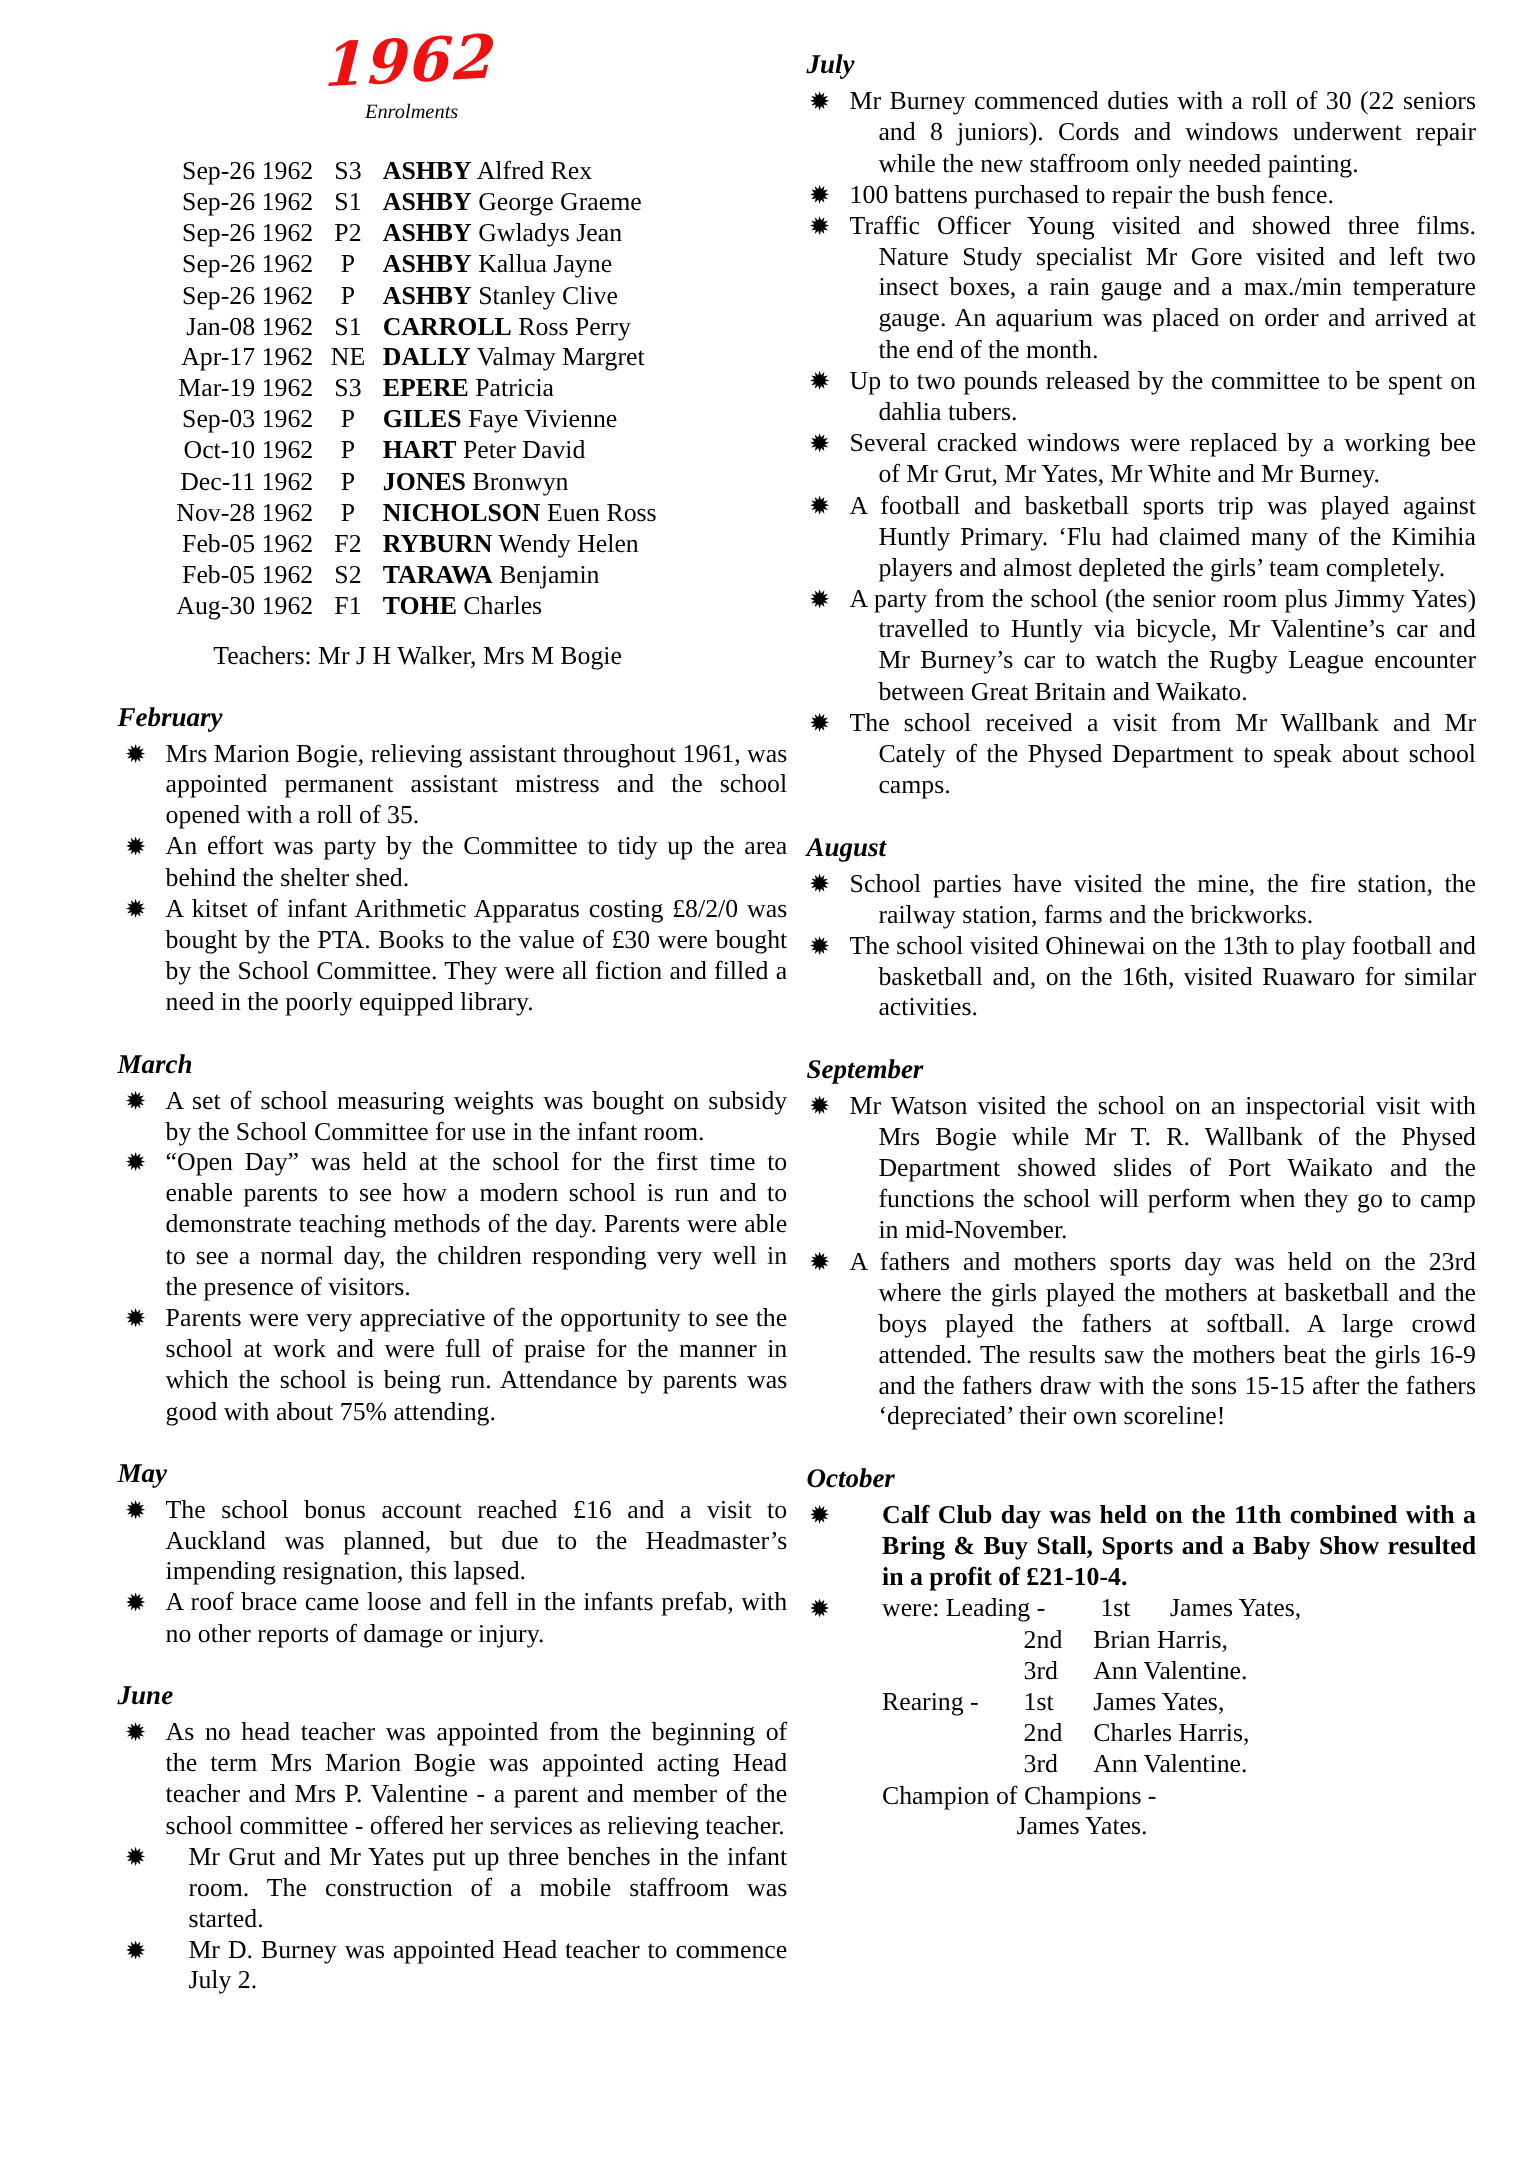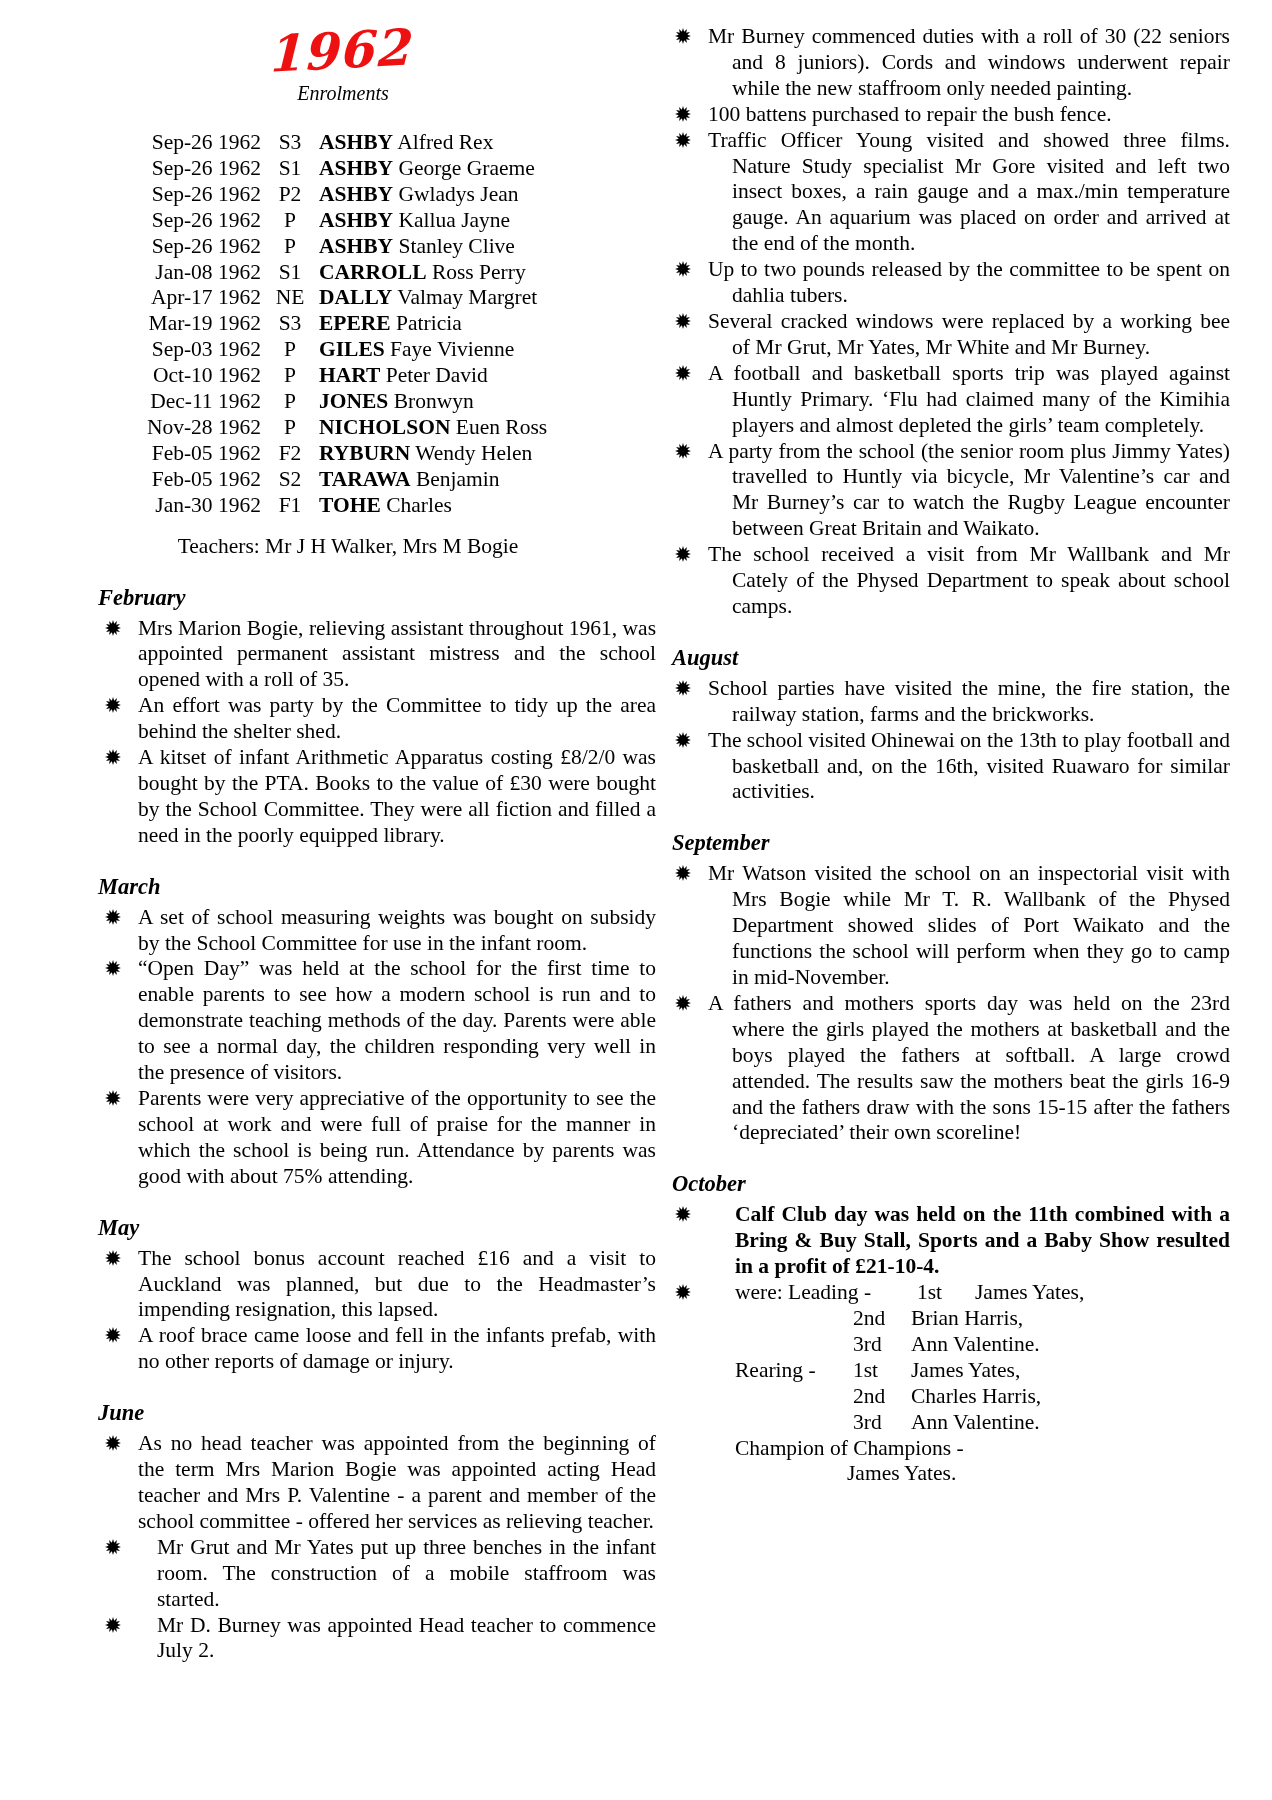--- a/index.html
+++ b/index.html
@@ -8,21 +8,21 @@
   .page { position:absolute; inset:0; background:#fff; }
 
   .col { position:absolute; top:24px; font-size:21.5px; line-height:25.9px; text-align:justify; }
   .col-left  { left:98px;  width:558px; }
   .col-right { left:672px; width:558px; }
 
   
   .masthead { width:490px; text-align:center; }
   .title { display:inline-block; font-family:"DejaVu Serif",serif; font-style:italic; font-weight:bold;
            font-size:50px; line-height:54px; transform:rotate(-3deg) skewX(-6deg); letter-spacing:1px; }
-  .subtitle { font-style:italic; font-size:20px; line-height:26px; margin-top:2px; margin-bottom:24px;text-align:center; }
+  .subtitle { font-style:italic; font-size:17px; line-height:26px; margin-top:2px; margin-bottom:24px;text-align:center; }
 
   
   .enrol-table { margin-left:39px; }
   .enrol-row { display:flex; white-space:nowrap; text-align:left; }
   .enrol-date  { width:124px; text-align:right; flex:none; }
   .enrol-class { width:58px; text-align:center; flex:none; }
   .enrol-name  { text-align:left; }
   .surname { font-weight:bold; }
   .teachers { width:500px; text-align:center; margin-top:15px; }
 
@@ -123,21 +123,21 @@
           <div class="enrol-date">Feb-05 1962</div>
           <div class="enrol-class">F2</div>
           <div class="enrol-name"><span class="surname">RYBURN</span> <span class="given">Wendy Helen</span></div>
         </div>
         <div class="enrol-row">
           <div class="enrol-date">Feb-05 1962</div>
           <div class="enrol-class">S2</div>
           <div class="enrol-name"><span class="surname">TARAWA</span> <span class="given">Benjamin</span></div>
         </div>
         <div class="enrol-row">
-          <div class="enrol-date">Jan-30 1962</div>
+          <div class="enrol-date">Aug-30 1962</div>
           <div class="enrol-class">F1</div>
           <div class="enrol-name"><span class="surname">TOHE</span> <span class="given">Charles</span></div>
         </div>
       </div>
     <div class="teachers">Teachers: Mr J H Walker, Mrs M Bogie</div>
     <div>
         <div class="month-heading">February</div>
         <div class="bullet-item"><span class="star">
             <svg viewBox="0 0 16 16" width="16" height="16">
               <polygon fill="#000000" points="8,0 9.16,3.65 12,1.07 11.18,4.82 14.93,4 12.35,6.84 16,8 12.35,9.16 14.93,12 11.18,11.18 12,14.93 9.16,12.35 8,16 6.84,12.35 4,14.93 4.82,11.18 1.07,12 3.65,9.16 0,8 3.65,6.84 1.07,4 4.82,4.82 4,1.07 6.84,3.65"></polygon>
@@ -194,20 +194,21 @@
         <div class="bullet-item indent2"><span class="star">
             <svg viewBox="0 0 16 16" width="16" height="16">
               <polygon fill="#000000" points="8,0 9.16,3.65 12,1.07 11.18,4.82 14.93,4 12.35,6.84 16,8 12.35,9.16 14.93,12 11.18,11.18 12,14.93 9.16,12.35 8,16 6.84,12.35 4,14.93 4.82,11.18 1.07,12 3.65,9.16 0,8 3.65,6.84 1.07,4 4.82,4.82 4,1.07 6.84,3.65"></polygon>
             </svg>
           </span><span class="btext">Mr D. Burney was appointed Head teacher to commence July 2.</span></div>
       </div>
   </div>
 
   <div class="col col-right">
     <div>
+        <div class="month-heading">July</div>
         <div class="bullet-item"><span class="star">
             <svg viewBox="0 0 16 16" width="16" height="16">
               <polygon fill="#000000" points="8,0 9.16,3.65 12,1.07 11.18,4.82 14.93,4 12.35,6.84 16,8 12.35,9.16 14.93,12 11.18,11.18 12,14.93 9.16,12.35 8,16 6.84,12.35 4,14.93 4.82,11.18 1.07,12 3.65,9.16 0,8 3.65,6.84 1.07,4 4.82,4.82 4,1.07 6.84,3.65"></polygon>
             </svg>
           </span><span class="btext">Mr Burney commenced duties with a roll of 30 (22 seniors and 8 juniors). Cords and windows underwent repair while the new staffroom only needed painting.</span></div>
         <div class="bullet-item"><span class="star">
             <svg viewBox="0 0 16 16" width="16" height="16">
               <polygon fill="#000000" points="8,0 9.16,3.65 12,1.07 11.18,4.82 14.93,4 12.35,6.84 16,8 12.35,9.16 14.93,12 11.18,11.18 12,14.93 9.16,12.35 8,16 6.84,12.35 4,14.93 4.82,11.18 1.07,12 3.65,9.16 0,8 3.65,6.84 1.07,4 4.82,4.82 4,1.07 6.84,3.65"></polygon>
             </svg>
           </span><span class="btext">100 battens purchased to repair the bush fence.</span></div>

